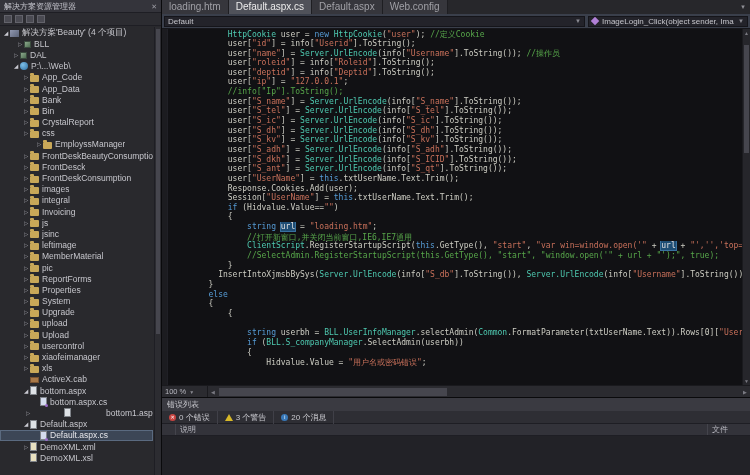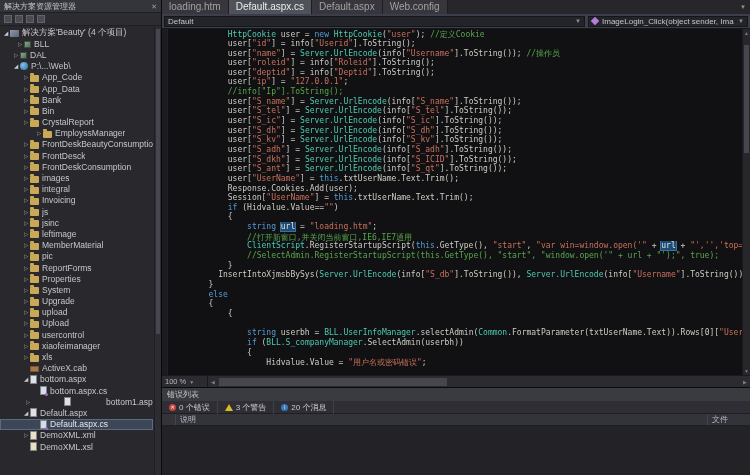--- a/index.html
+++ b/index.html
@@ -63,21 +63,21 @@
   .vthumb { position:absolute; left:1px; right:1px; top:16px; height:108px; background:#46464E; }
 
   .bottombar { height:12px; background:#2B2B30; display:flex; align-items:center; border-top:1px solid #1A1A1E; }
   .zoombox { width:46px; height:12px; font-size:7.5px; color:#B8B8C0; display:flex; align-items:center; padding:16px 3px; border-right:1px solid #1A1A1E; gap:3px; }
   .zoombox .caret { font-size:5px; color:#8A8A92; }
   .hscroll { flex:1; position:relative; height:12px; }
   .harr { position:absolute; top:0; width:10px; height:12px; text-align:center; font-size:5px; color:#7A7A82; line-height:12px; }
   .harr.lf { left:0; } .harr.rt { right:0; }
   .hthumb { position:absolute; left:11px; width:42%; top:2px; bottom:2px; background:#46464E; }
 
-  .errorlist { height:88px; border-top:1px solid #0A0A0C; background:#22c55e; display:flex; flex-direction:column; }
+  .errorlist { height:78px; border-top:1px solid #0A0A0C; background:#22c55e; display:flex; flex-direction:column; }
   .eltitle { height:13px; background:#3A3A41; color:#C8C8CE; font-size:8px; line-height:13px; padding:0 5px; }
   .eltabs { height:13px; background:#2E2E34; display:flex; align-items:center; border-bottom:1px solid #1E1E24; }
   .eltab { display:flex; align-items:center; gap:3px; padding:0 7px; height:13px; font-size:8px; color:#C8C8CE; border-right:1px solid #404048; }
   .elic { width:7px; height:7px; border-radius:50%; font-size:5px; line-height:7px; text-align:center; color:#fff; flex:0 0 auto; }
   .elic-error { background:#C74440; }
   .elic-warning { width:0; height:0; border-radius:0; border-left:4px solid transparent; border-right:4px solid transparent; border-bottom:7px solid #D8B928; background:none; }
   .elic-message { background:#3878B8; }
   .elcols { height:12px; display:flex; background:#33333A; border-bottom:1px solid #1E1E24; font-size:8px; color:#B8B8C0; }
   .elcol-blank { width:14px; border-right:1px solid #44444C; }
   .elcol-desc { flex:1; padding:0 4px; border-right:1px solid #44444C; line-height:12px; }
@@ -138,20 +138,25 @@
         </div>
         <div class="tree-row" style="padding-left: 22px;">
           <span class="exp">▷</span>
           <span class="ticon i-folder"></span>
           <span class="tlabel">Bin</span>
         </div>
         <div class="tree-row" style="padding-left: 22px;">
           <span class="exp">▷</span>
           <span class="ticon i-folder"></span>
           <span class="tlabel">CrystalReport</span>
+        </div>
+        <div class="tree-row" style="padding-left: 22px;">
+          <span class="exp">▷</span>
+          <span class="ticon i-folder"></span>
+          <span class="tlabel">css</span>
         </div>
         <div class="tree-row" style="padding-left: 35px;">
           <span class="exp">▷</span>
           <span class="ticon i-folder"></span>
           <span class="tlabel">EmployssManager</span>
         </div>
         <div class="tree-row" style="padding-left: 22px;">
           <span class="exp">▷</span>
           <span class="ticon i-folder"></span>
           <span class="tlabel">FrontDeskBeautyConsumption</span>

